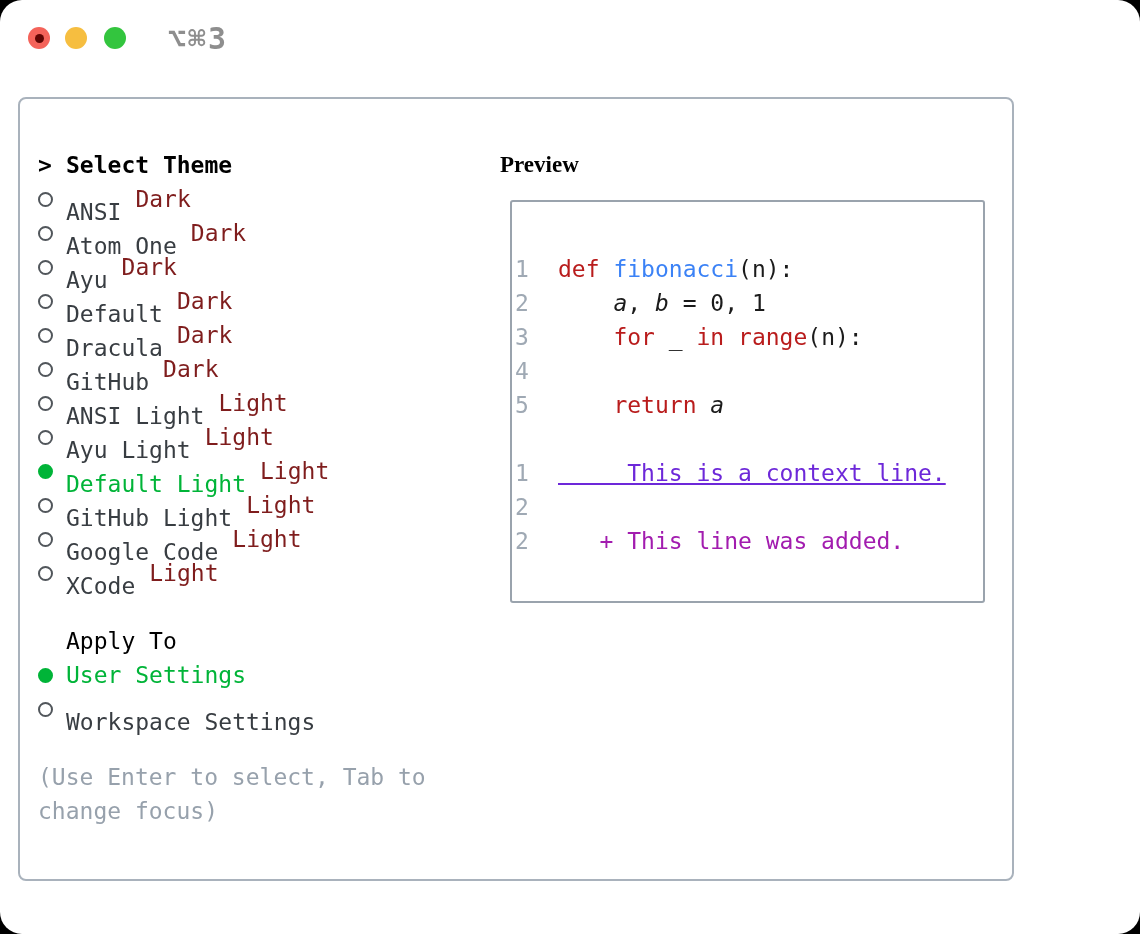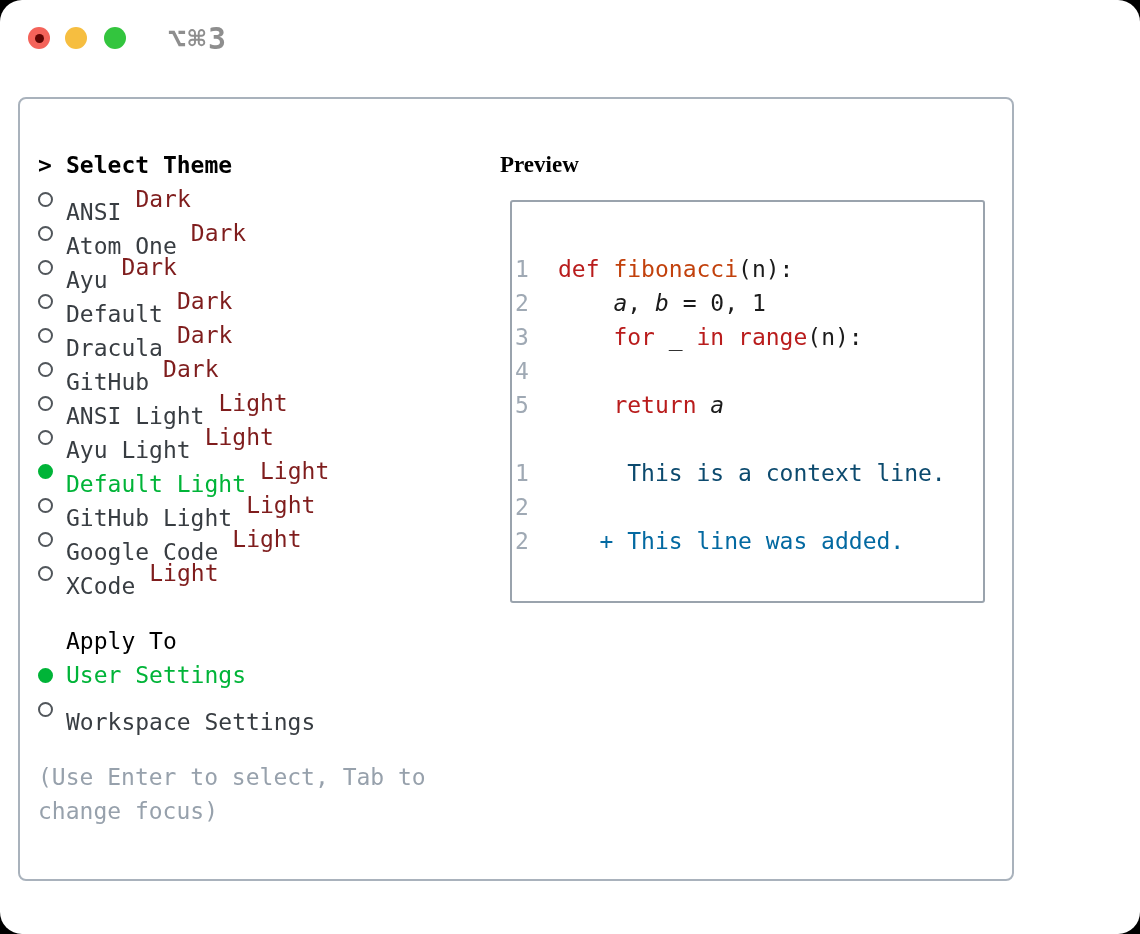--- a/index.html
+++ b/index.html
@@ -57,25 +57,25 @@
     margin:18px 0 0 10px;width:475px;height:403px;
     border:2px solid #9aa3ad;border-radius:3px;background:#fff;
     box-sizing:border-box;
     padding:50px 0 0 3px;
   }
   .cline{height:34px;display:flex;align-items:center;font-size:23px;white-space:pre;}
   .lnum{color:#9fa9b4;flex:0 0 43px;}
   .code{color:#1b1b1b;}
   .tok{white-space:pre;}
   .kw{color:#b91c1c;}
-  .fn{color:#c2410c;}
+  .fn{color:#3b82f6;}
   .vr{color:#1b1b1b;font-style:italic;}
-  .ctx{color:#0c4a6e;}
+  .ctx{color:#6d28d9;text-decoration:underline;}
   .del{color:#cb2f17;}
-  .add{color:#0369a1;}
+  .add{color:#a21caf;}
 </style>
 </head>
 <body>
 
 <div class="window">
 
   <div class="titlebar">
     <div class="light light-red">
         <span class="dot"></span>
       </div>

